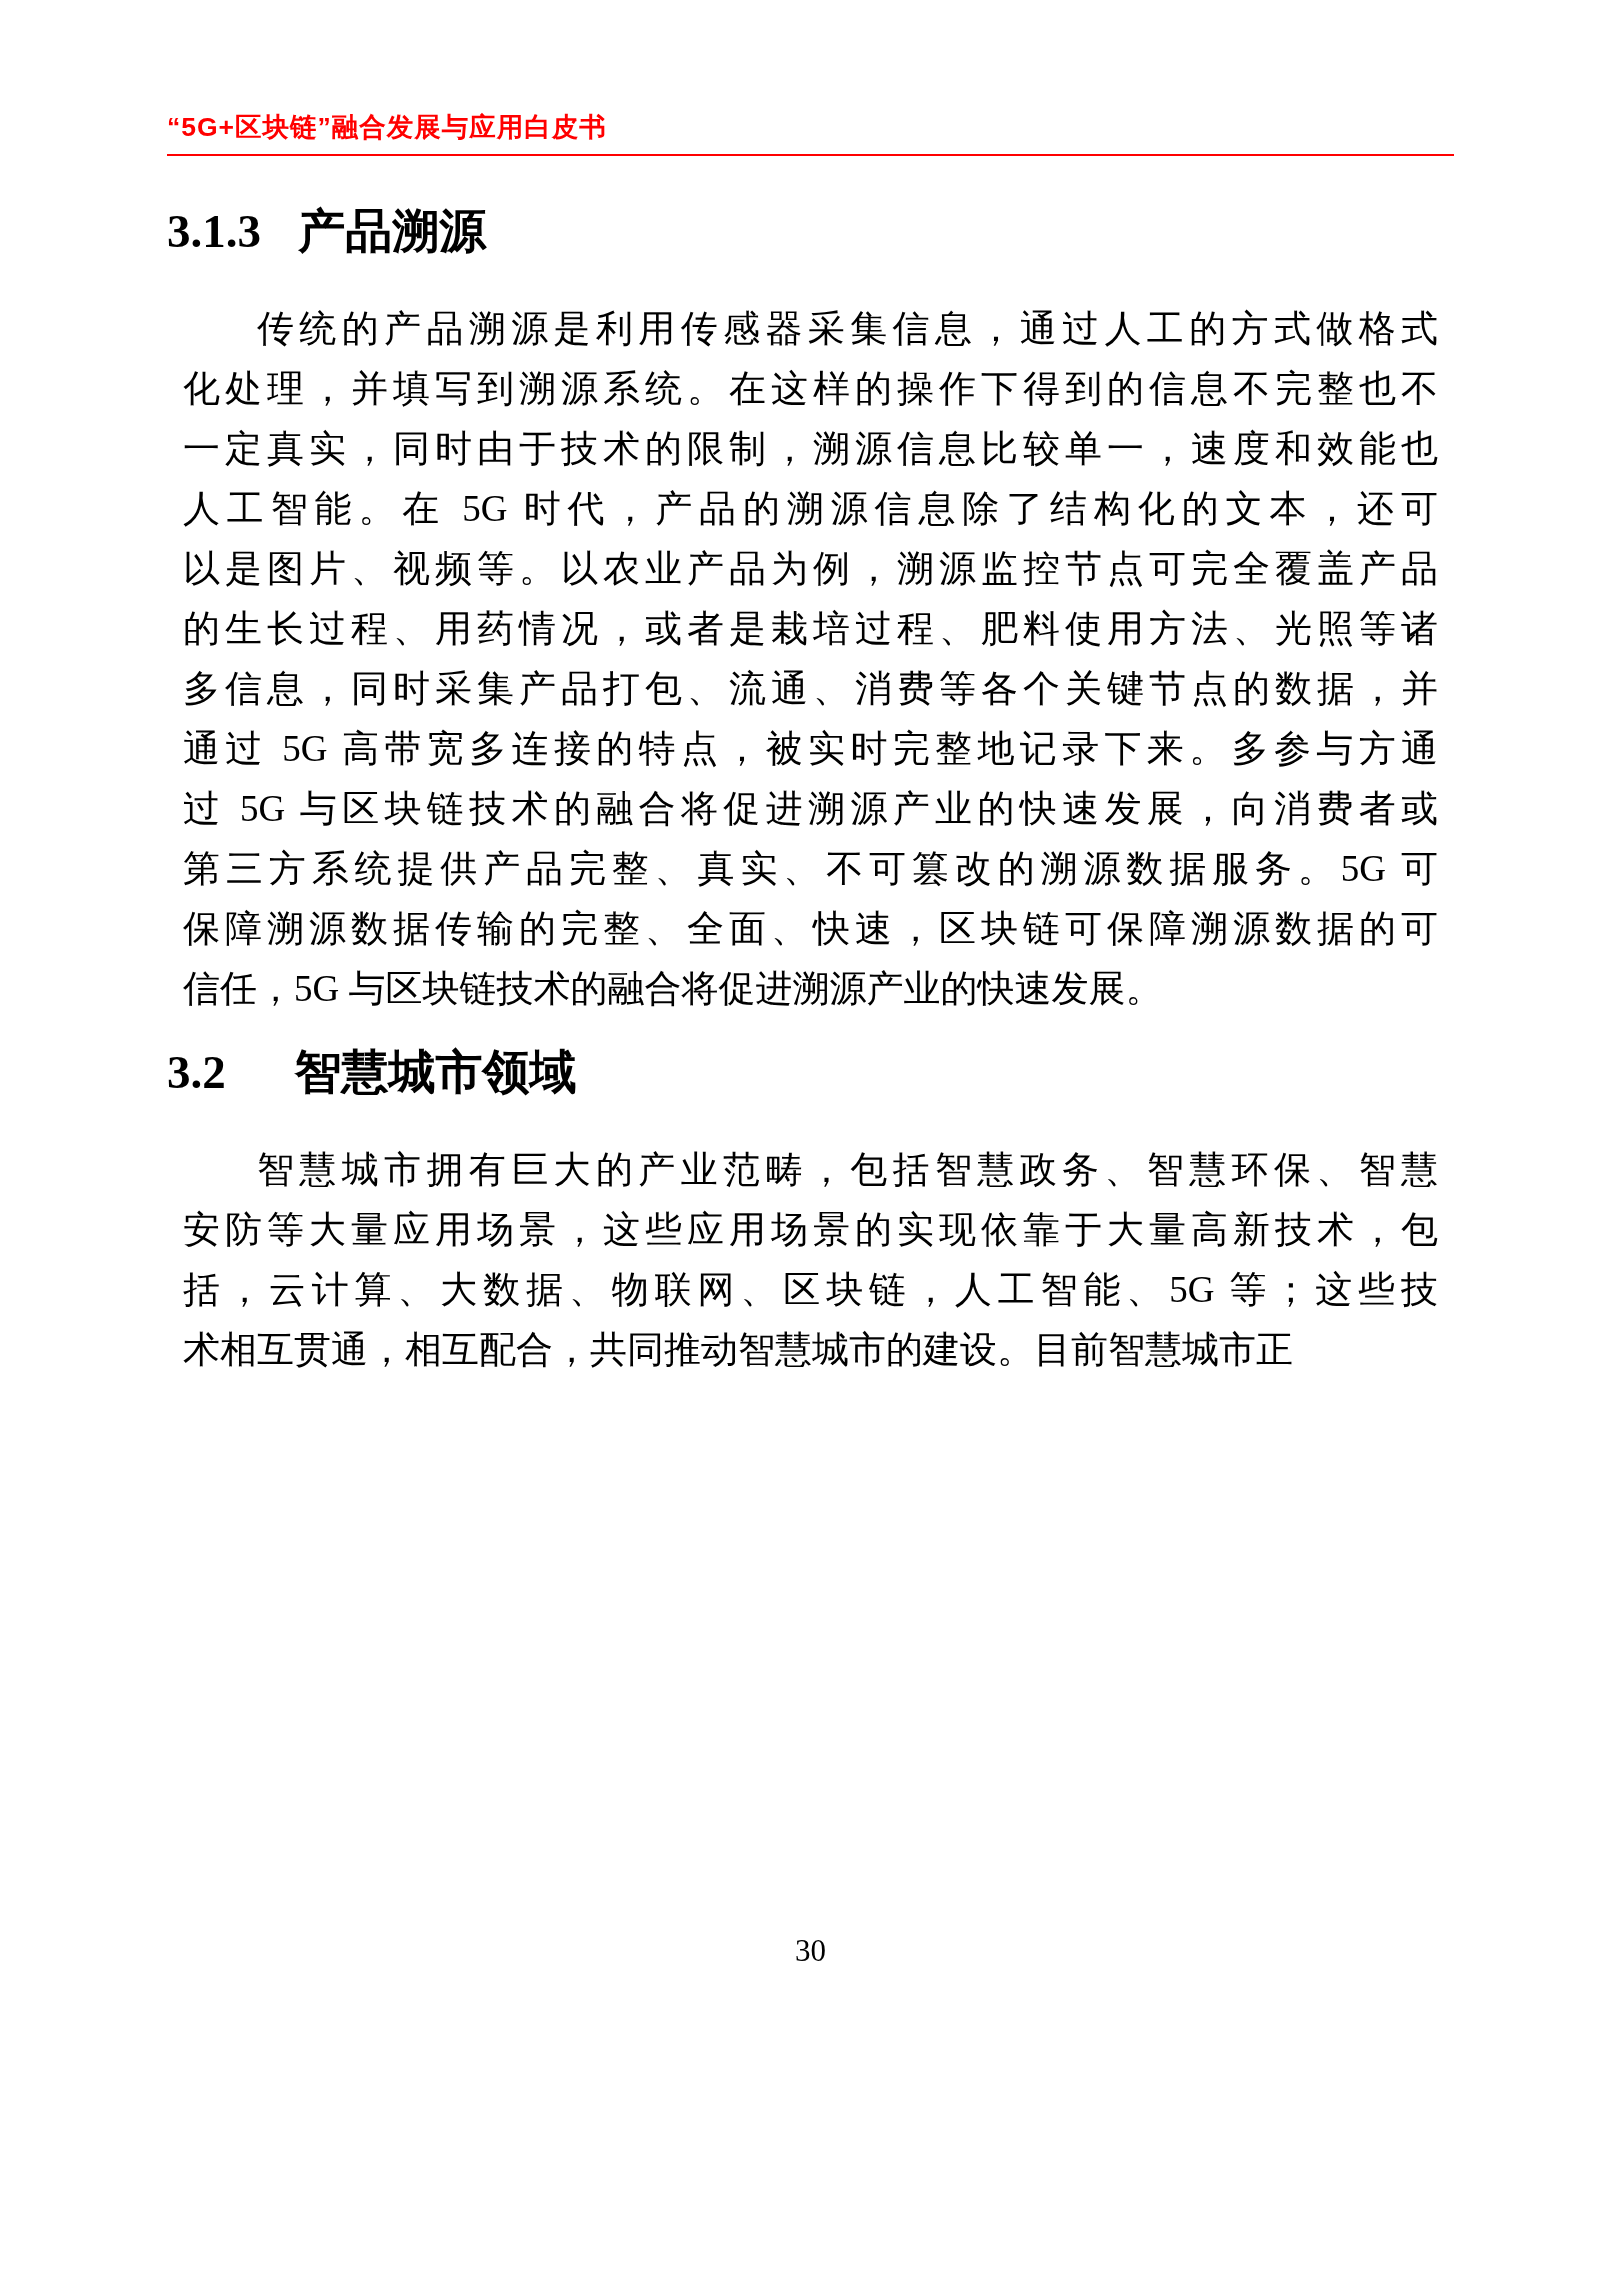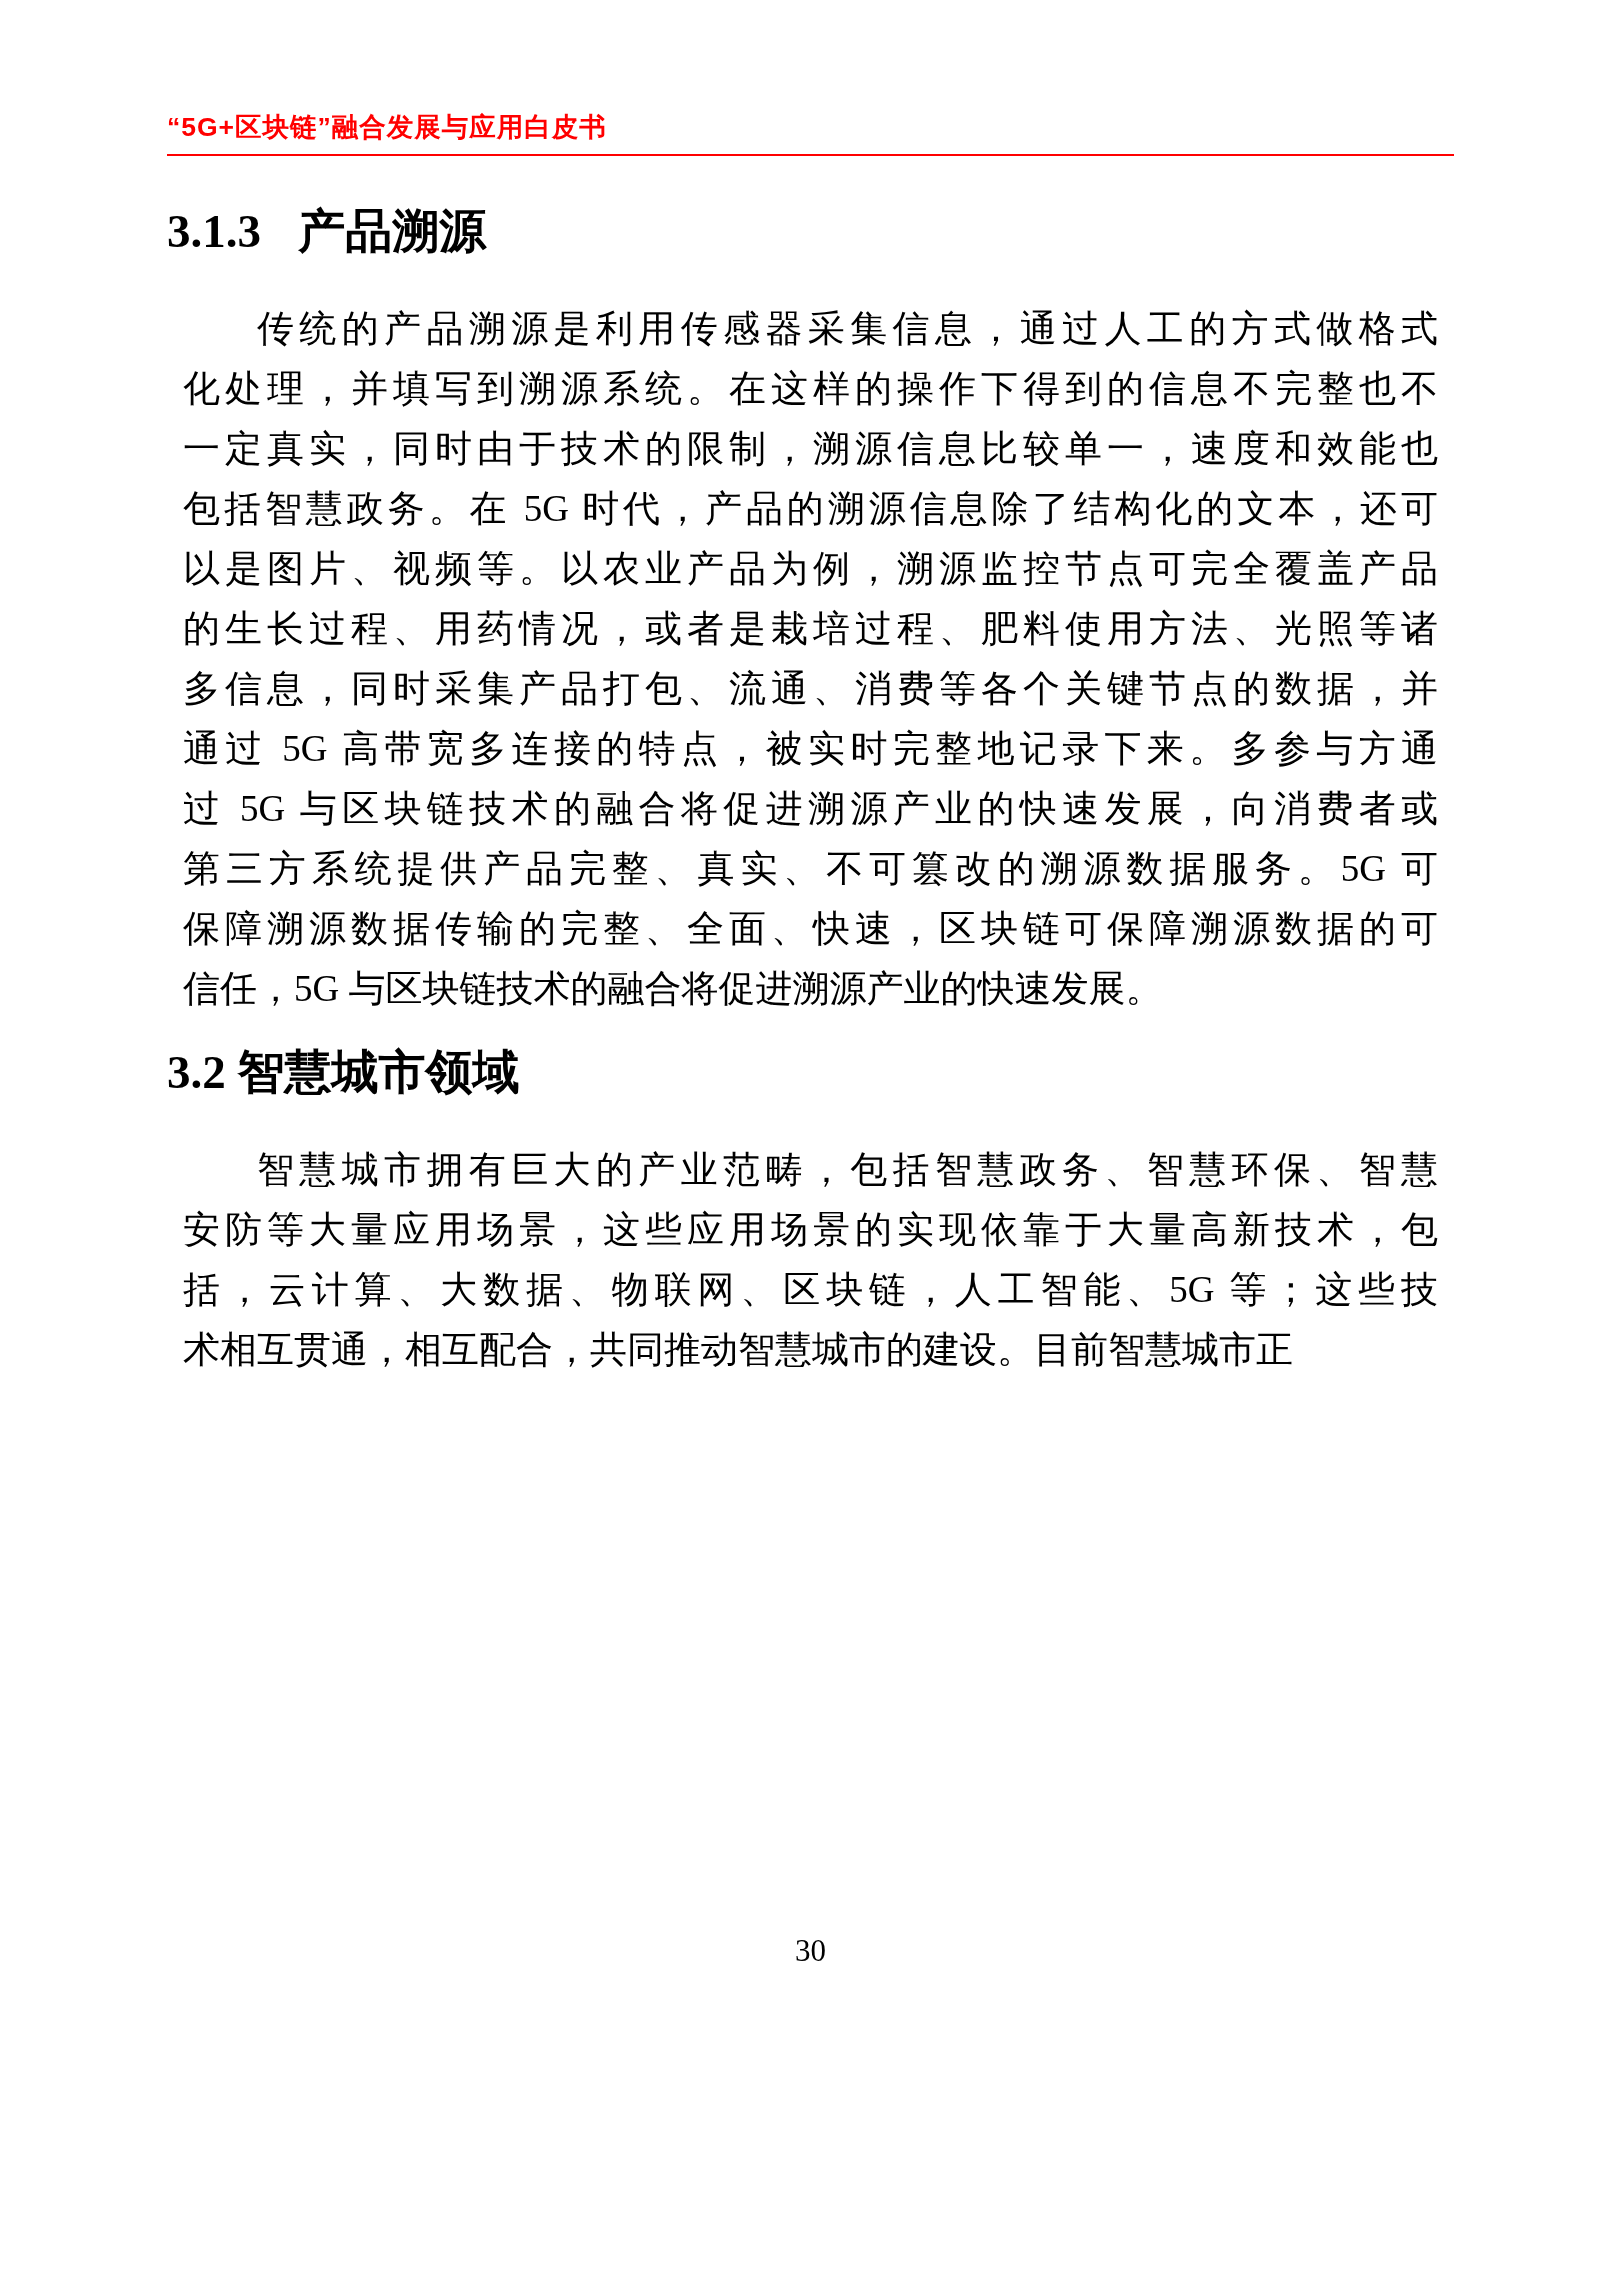--- a/index.html
+++ b/index.html
@@ -52,21 +52,21 @@
     line-height: 57px;
     color: #000;
   }
   .heading .num {
     font-family: "Liberation Serif", "DejaVu Serif", serif;
   }
   .heading .title {
     font-family: "Liberation Sans", "DejaVu Sans", sans-serif;
   }
   .heading-313 .num { margin-right: 25.5px; }
-  .heading-32  .num { }
+  .heading-32  .num { margin-right: 57px; }
   .heading-32 { margin-top: 23.5px; }
 
   
   .paragraph {
     margin: 16px;
     margin-top: 39px;
     font-size: 37px;
   }
   .para-line {
     line-height: 60px;
@@ -105,21 +105,21 @@
 
     <h2 class="heading heading-313">
       <span class="num">3.1.3</span>
       <span class="title">产品溯源</span>
     </h2>
 
     <div class="paragraph paragraph-313">
         <div class="para-line">传统的产品溯源是利用传感器采集信息，通过人工的方式做格式</div>
         <div class="para-line">化处理，并填写到溯源系统。在这样的操作下得到的信息不完整也不</div>
         <div class="para-line">一定真实，同时由于技术的限制，溯源信息比较单一，速度和效能也</div>
-        <div class="para-line">包括智慧政务。在 5G 时代，产品的溯源信息除了结构化的文本，还可</div>
+        <div class="para-line">人工智能。在 5G 时代，产品的溯源信息除了结构化的文本，还可</div>
         <div class="para-line">以是图片、视频等。以农业产品为例，溯源监控节点可完全覆盖产品</div>
         <div class="para-line">的生长过程、用药情况，或者是栽培过程、肥料使用方法、光照等诸</div>
         <div class="para-line">多信息，同时采集产品打包、流通、消费等各个关键节点的数据，并</div>
         <div class="para-line">通过 5G 高带宽多连接的特点，被实时完整地记录下来。多参与方通</div>
         <div class="para-line">过 5G 与区块链技术的融合将促进溯源产业的快速发展，向消费者或</div>
         <div class="para-line">第三方系统提供产品完整、真实、不可篡改的溯源数据服务。5G 可</div>
         <div class="para-line">保障溯源数据传输的完整、全面、快速，区块链可保障溯源数据的可</div>
         <div class="para-line">信任，5G 与区块链技术的融合将促进溯源产业的快速发展。</div>
       </div>
 

